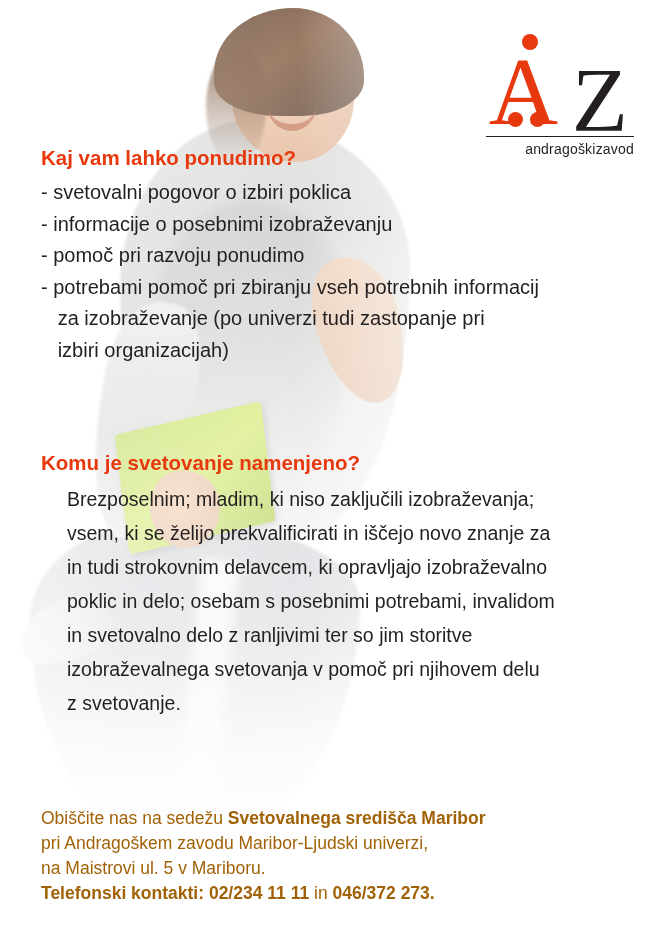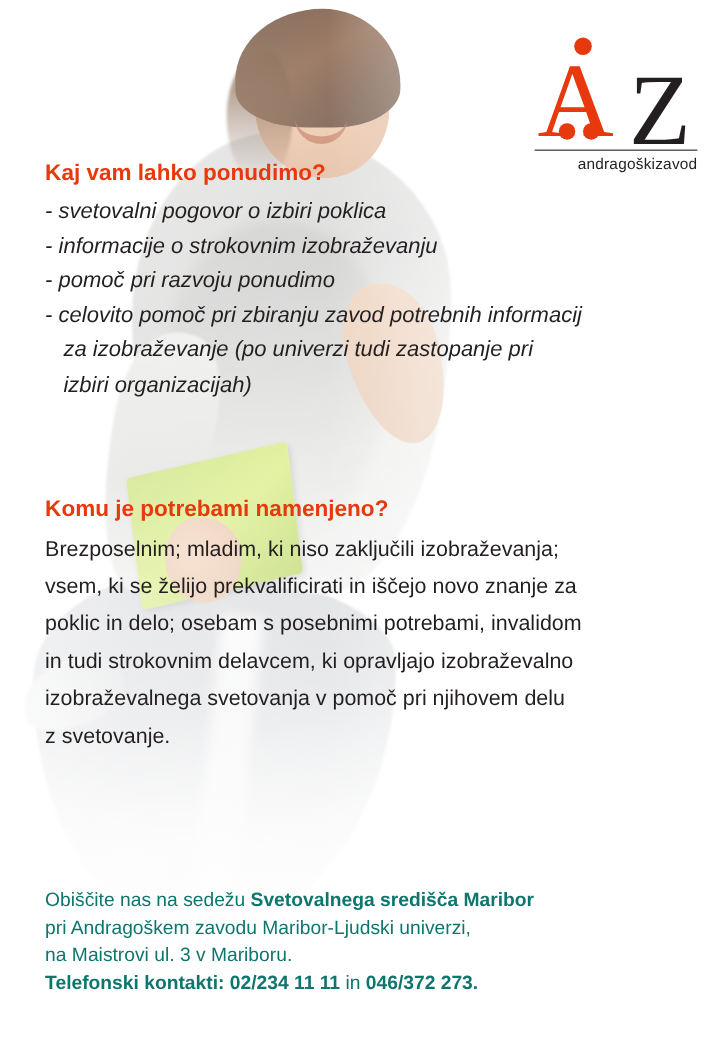--- a/index.html
+++ b/index.html
@@ -281,41 +281,40 @@
   .list {
     margin: 6px 0 0 0;
     padding: 0;
     list-style: none;
   }
   .list li {
     font-size: 20px;
     line-height: 31.5px;
     color: #231f20;
     white-space: pre-wrap;
-    font-style: italic;
   }
   .sec2 { position: absolute; top: 450px; left: 0; width: 575px; }
   .para {
     margin: 6px 0 0 0;
     font-size: 19.5px;
     line-height: 34px;
     color: #231f20;
   }
-  .para-line { display: block; }
+  .para-line { display: block; margin-left: 26px; }
 
   .sec3 {
     position: absolute;
     top: 806px;
     left: 0;
     width: 575px;
   }
   .foot-line {
     font-size: 17.5px;
     line-height: 25px;
-    color: #0f766e;
+    color: #a16207;
     display: block;
   }
   .foot-line b { font-weight: bold; }
 </style>
 </head>
 <body>
 
 <div class="photo-layer">
   <div class="photo-bg"></div>
   <div class="ph-legs"></div>
@@ -348,40 +347,41 @@
   <div class="logo-rule"></div>
   <div class="logo-sub"><span>andragoški</span><span>zavod</span></div>
 </div>
 
 <div class="content">
 
   <div class="sec1">
     <div class="heading">Kaj vam lahko ponudimo?</div>
     <ul class="list">
       <li>- svetovalni pogovor o izbiri poklica</li>
-      <li>- informacije o strokovnim izobraževanju</li>
+      <li>- informacije o posebnimi izobraževanju</li>
       <li>- pomoč pri razvoju ponudimo</li>
-      <li>- celovito pomoč pri zbiranju zavod potrebnih informacij</li>
+      <li>- potrebami pomoč pri zbiranju vseh potrebnih informacij</li>
       <li>   za izobraževanje (po univerzi tudi zastopanje pri</li>
       <li>   izbiri organizacijah)</li>
     </ul>
   </div>
 
   <div class="sec2">
-    <div class="heading">Komu je potrebami namenjeno?</div>
+    <div class="heading">Komu je svetovanje namenjeno?</div>
     <p class="para">
       <span class="para-line">Brezposelnim; mladim, ki niso zaključili izobraževanja;</span>
       <span class="para-line">vsem, ki se želijo prekvalificirati in iščejo novo znanje za</span>
+      <span class="para-line">in tudi strokovnim delavcem, ki opravljajo izobraževalno</span>
       <span class="para-line">poklic in delo; osebam s posebnimi potrebami, invalidom</span>
-      <span class="para-line">in tudi strokovnim delavcem, ki opravljajo izobraževalno</span>
+      <span class="para-line">in svetovalno delo z ranljivimi ter so jim storitve</span>
       <span class="para-line">izobraževalnega svetovanja v pomoč pri njihovem delu</span>
       <span class="para-line">z svetovanje.</span>
     </p>
   </div>
 
   <div class="sec3">
     <span class="foot-line"><span>Obiščite nas na sedežu </span><b>Svetovalnega središča Maribor</b></span>
     <span class="foot-line">pri Andragoškem zavodu Maribor-Ljudski univerzi,</span>
-    <span class="foot-line">na Maistrovi ul. 3 v Mariboru.</span>
+    <span class="foot-line">na Maistrovi ul. 5 v Mariboru.</span>
     <span class="foot-line"><b>Telefonski kontakti: 02/234 11 11</b><span> in </span><b>046/372 273.</b></span>
   </div>
 
 </div>
 
 </body></html>

